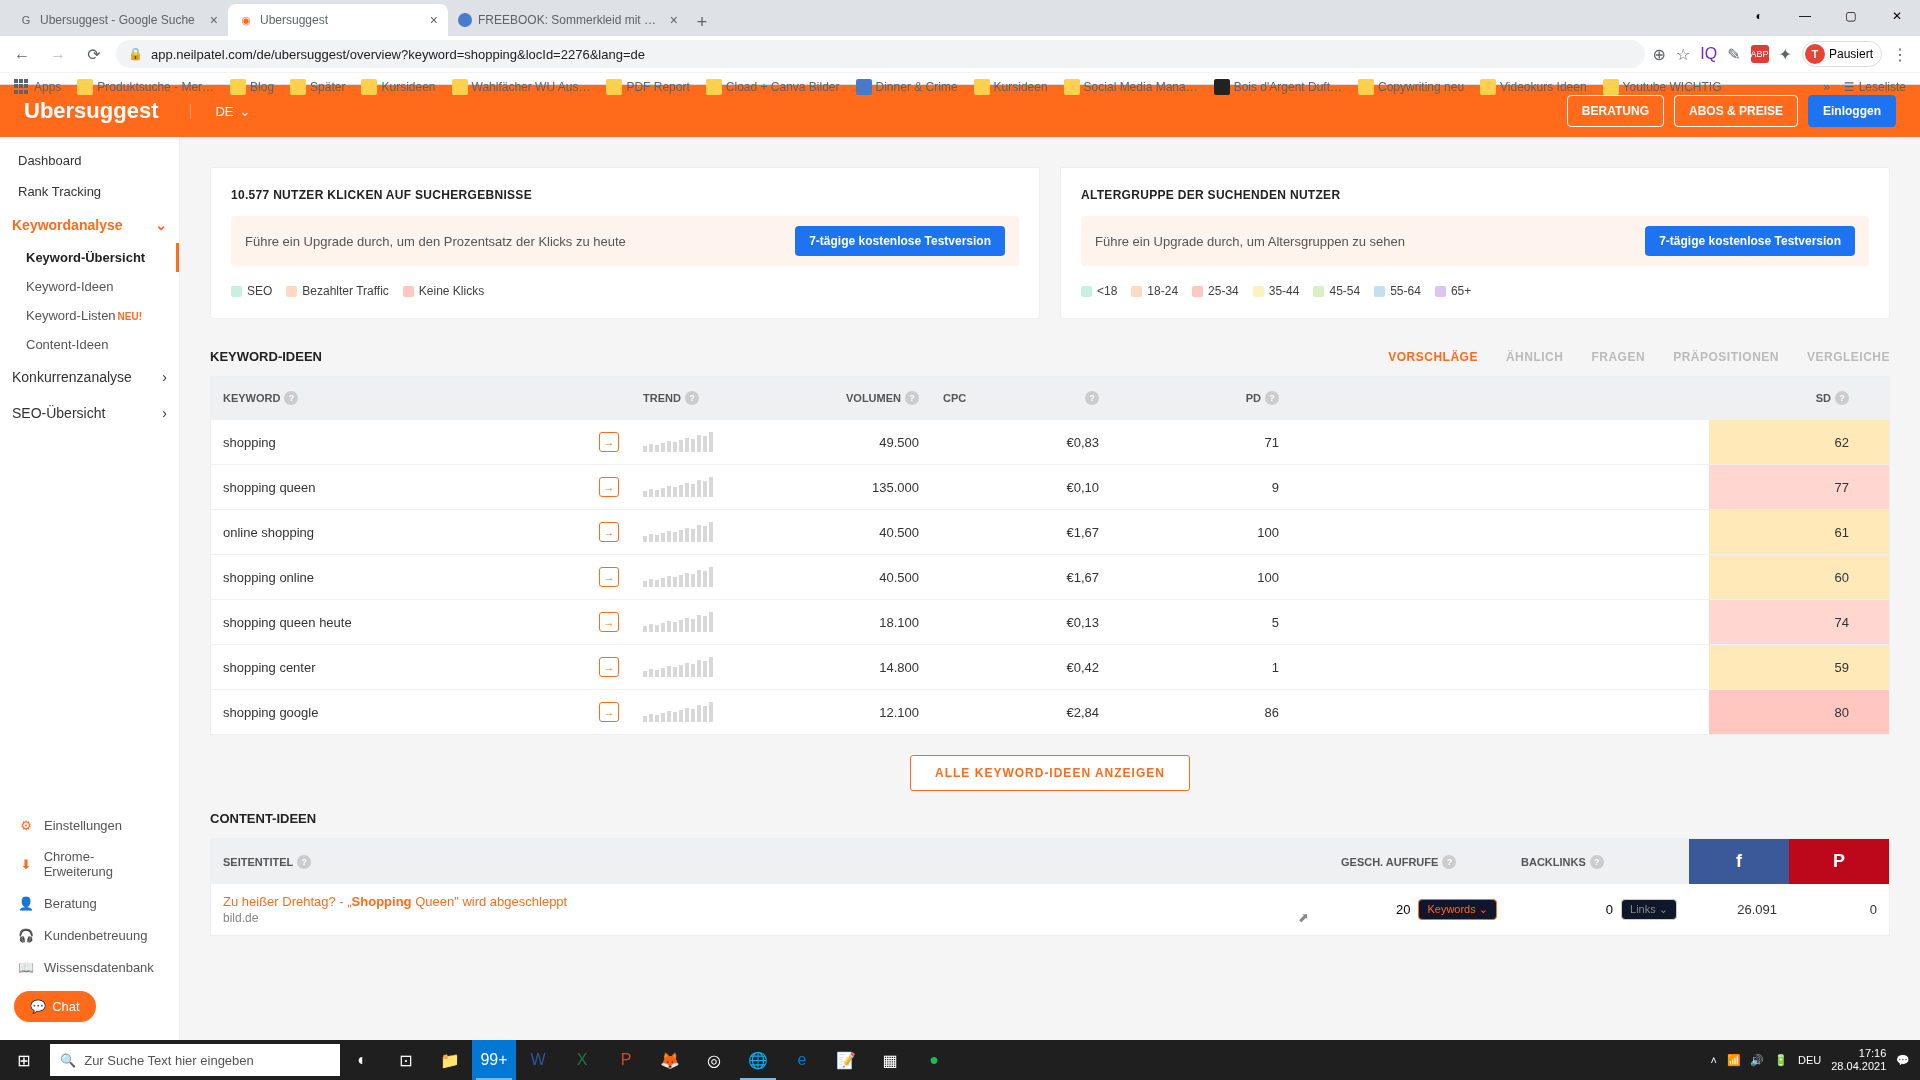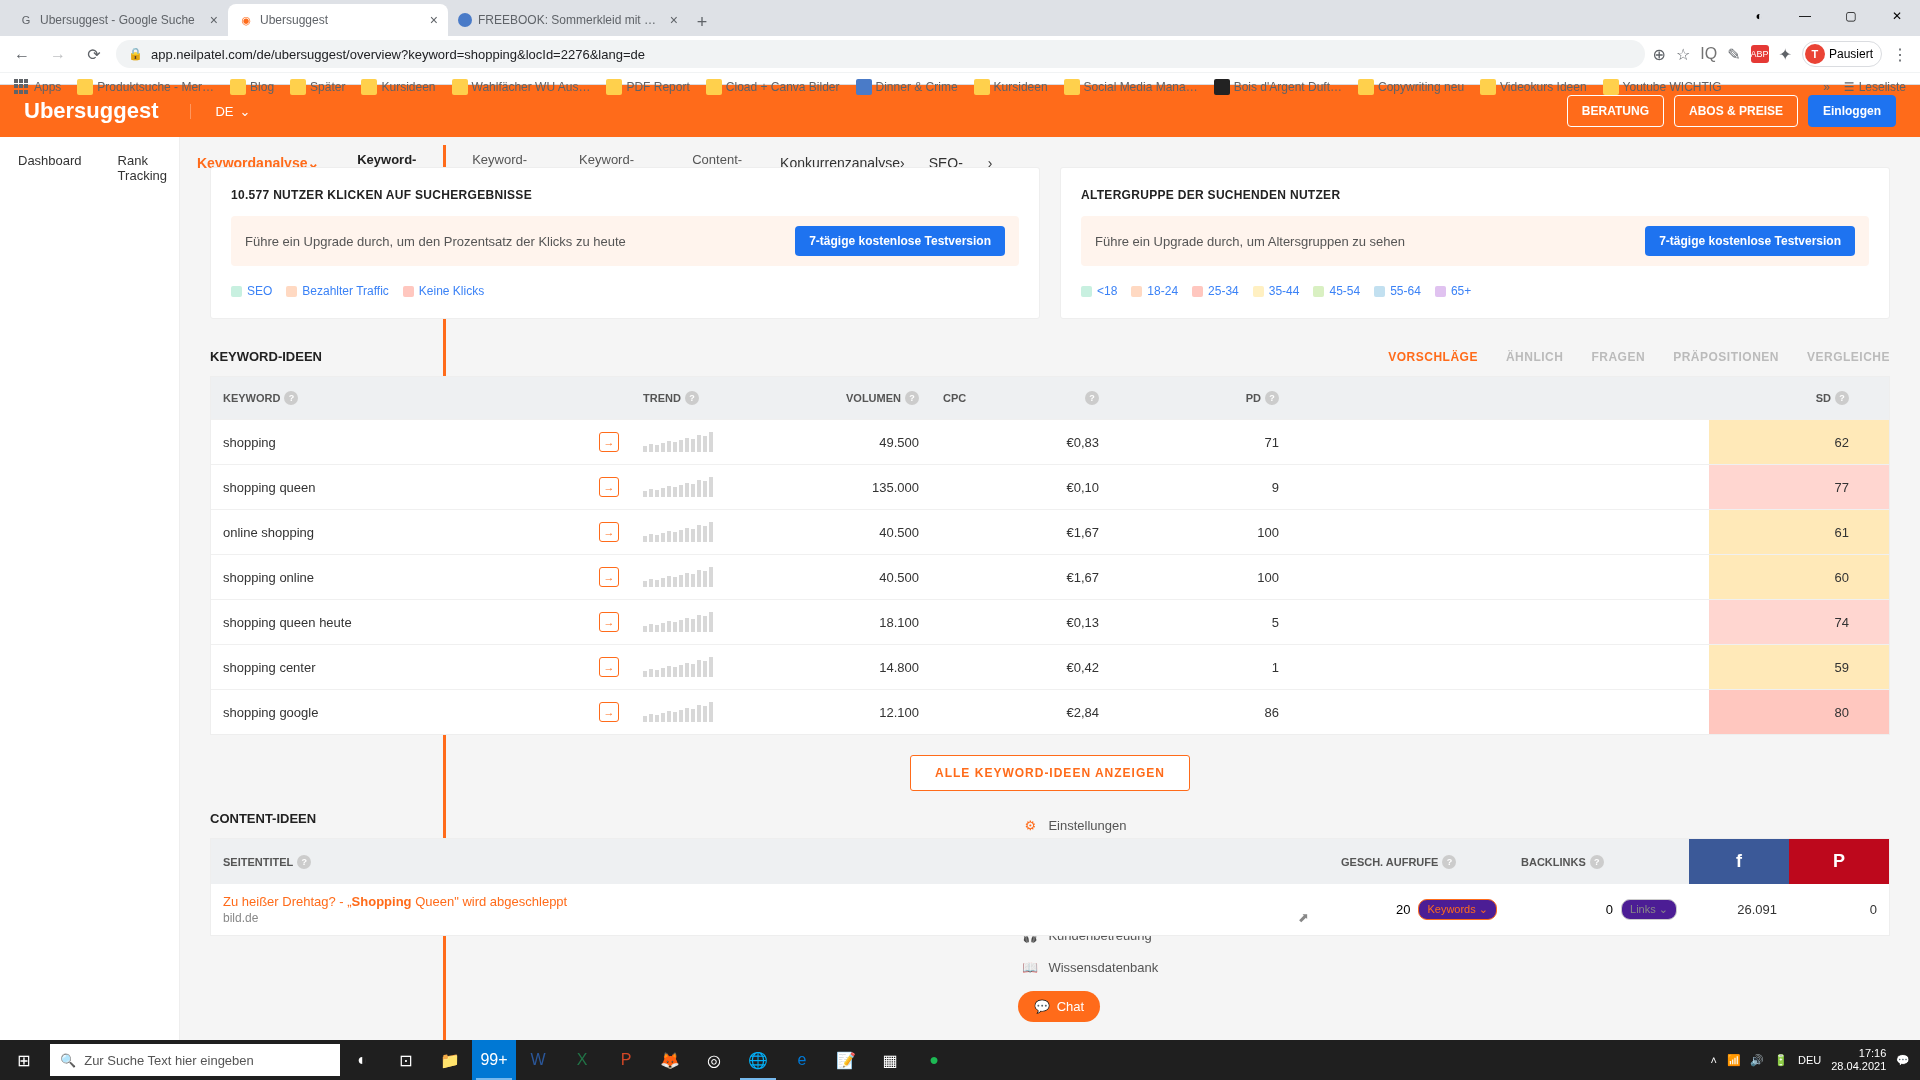--- a/index.html
+++ b/index.html
@@ -29,38 +29,38 @@
 .bm.apps .bicon span{width:4px;height:4px;background:#5f6368;}
 
 .app-header{height:52px;background:#ff6b1a;display:flex;align-items:center;padding:0 24px;color:#fff;}
 .logo{font-size:22px;font-weight:bold;}
 .lang-sel{margin-left:32px;font-size:13px;display:flex;align-items:center;gap:6px;cursor:pointer;padding-left:24px;border-left:1px solid rgba(255,255,255,0.3);}
 .header-right{margin-left:auto;display:flex;gap:10px;}
 .hdr-btn{padding:8px 14px;border:1px solid #fff;border-radius:4px;font-size:12px;font-weight:600;cursor:pointer;color:#fff;}
 .hdr-btn.filled{background:#1e73f0;border-color:#1e73f0;}
 
 .app-body{display:flex;height:calc(1080px - 85px - 52px - 40px);}
-.sidebar{width:180px;background:#fff;border-right:1px solid #eee;padding-top:8px;display:flex;flex-direction:row;}
+.sidebar{width:180px;background:#fff;border-right:1px solid #eee;padding-top:8px;display:flex;flex-direction:column;}
 .side-item{padding:8px 18px;font-size:13px;color:#333;cursor:pointer;}
 .side-group{padding:10px 12px;font-size:14px;color:#ff6b1a;font-weight:600;display:flex;justify-content:space-between;cursor:pointer;}
 .side-sub{padding:7px 26px;font-size:13px;color:#555;cursor:pointer;}
 .side-sub.active{font-weight:700;color:#222;border-right:3px solid #ff6b1a;}
 .side-sub .neu{color:#ff6b1a;font-size:10px;font-weight:700;margin-left:2px;}
 .side-bottom{margin-top:auto;padding-bottom:10px;}
 .side-bottom .side-b{padding:8px 18px;font-size:13px;color:#555;display:flex;align-items:center;gap:10px;cursor:pointer;}
 .side-bottom .sicon{width:16px;height:16px;color:#ff6b1a;display:flex;align-items:center;justify-content:center;}
 .chat-btn{margin:8px 14px;background:#ff6b1a;color:#fff;border-radius:20px;padding:8px 16px;display:inline-flex;align-items:center;gap:6px;font-size:13px;cursor:pointer;}
 .content{flex:1;padding:0 30px 20px 30px;overflow-y:auto;}
 .two-panels{display:flex;gap:20px;margin-top:30px;}
 .panel{flex:1;background:#fff;border:1px solid #eee;border-radius:3px;padding:20px;}
 .panel-title{font-size:12px;font-weight:700;color:#222;letter-spacing:0.3px;}
 .upgrade-row{margin-top:14px;background:#fff4ed;border-radius:4px;padding:10px 14px;display:flex;align-items:center;justify-content:space-between;gap:12px;}
 .upgrade-text{font-size:13px;color:#555;}
 .trial-btn{background:#1e73f0;color:#fff;border:none;border-radius:4px;padding:8px 14px;font-size:12px;font-weight:600;cursor:pointer;white-space:nowrap;}
-.legend{margin-top:18px;display:flex;flex-wrap:wrap;gap:14px;font-size:12px;color:#3b82f6;}
+.legend{margin-top:18px;display:flex;flex-wrap:wrap;gap:14px;font-size:12px;color:#404040;}
 .legend span{display:flex;align-items:center;gap:5px;}
 .lbox{width:11px;height:11px;border-radius:2px;}
 .section-head{margin-top:30px;display:flex;align-items:center;justify-content:space-between;}
 .section-title{font-size:13px;font-weight:700;color:#222;}
 .tabs{display:flex;gap:28px;font-size:12px;font-weight:700;color:#bbb;}
 .tabs .t{cursor:pointer;letter-spacing:0.5px;text-align:right;}
 .tabs .t.active{color:#ff6b1a;}
 
 .kw-table{margin-top:12px;width:100%;background:#fff;border:1px solid #eee;}
 .kw-head{display:flex;background:#eef0f2;font-size:11px;font-weight:700;color:#555;}
@@ -90,21 +90,21 @@
 .ct-views{flex:0 0 180px;}
 .ct-back{flex:0 0 180px;}
 .ct-fb{flex:0 0 100px;background:#3b5998;color:#fff;justify-content:center;}
 .ct-pin{flex:0 0 100px;background:#bd081c;color:#fff;justify-content:center;}
 .ct-row{display:flex;font-size:13px;}
 .ct-row>div{padding:10px 12px;display:flex;align-items:center;}
 .ct-row .ct-title{display:block;}
 .ct-link{color:#ff6b1a;font-size:13px;}
 .ct-link b{font-weight:700;}
 .ct-dom{color:#888;font-size:12px;margin-top:2px;}
-.mini-btn{border:1px solid #ff6b1a;color:#ff6b1a;background:#4c1d95;font-size:11px;padding:3px 8px;border-radius:9px;cursor:pointer;margin-left:8px;}
+.mini-btn{border:1px solid #ff6b1a;color:#ff6b1a;background:#0f172a;font-size:11px;padding:3px 8px;border-radius:4px;cursor:pointer;margin-left:8px;}
 .mini-btn.gray{border-color:#ccc;color:#888;}
 .ext-ic{color:#888;font-size:13px;margin-left:auto;padding-right:8px;}
 
 .taskbar{position:absolute;bottom:0;left:0;right:0;height:40px;background:#1f1f1f;display:flex;align-items:center;color:#fff;font-size:12px;}
 .start{width:48px;height:40px;display:flex;align-items:center;justify-content:center;font-size:16px;cursor:pointer;}
 .search-box{width:290px;height:32px;background:#fff;color:#555;display:flex;align-items:center;padding:0 10px;gap:8px;font-size:13px;margin-left:2px;}
 .task-icons{display:flex;align-items:center;height:40px;}
 .ticon{width:44px;height:40px;display:flex;align-items:center;justify-content:center;font-size:16px;cursor:pointer;position:relative;}
 .ticon.active::after{content:"";position:absolute;bottom:0;left:4px;right:4px;height:2px;background:#76b9ed;}
 .tray{margin-left:auto;display:flex;align-items:center;gap:10px;padding-right:10px;font-size:11px;}
@@ -142,21 +142,21 @@
     <div class="nav-btn">←</div>
     <div class="nav-btn" style="opacity:0.4;">→</div>
     <div class="nav-btn">⟳</div>
     <div class="url-box">
       <span class="lock">🔒</span>
       <span>app.neilpatel.com/de/ubersuggest/overview?keyword=shopping&amp;locId=2276&amp;lang=de</span>
     </div>
     <div class="right-icons">
       <span style="color:#5f6368;">⊕</span>
       <span style="color:#5f6368;">☆</span>
-      <span style="color:#737373;">IQ</span>
+      <span style="color:#6d28d9;">IQ</span>
       <span style="color:#5f6368;">✎</span>
       <span style="background:#e53935;color:#fff;width:18px;height:18px;border-radius:3px;font-size:9px;display:flex;align-items:center;justify-content:center;">ABP</span>
       <span style="color:#5f6368;">✦</span>
       <div class="profile-badge">
         <div class="profile-circle">T</div>
         <span>Pausiert</span>
       </div>
       <span style="color:#5f6368;">⋮</span>
     </div>
   </div>

